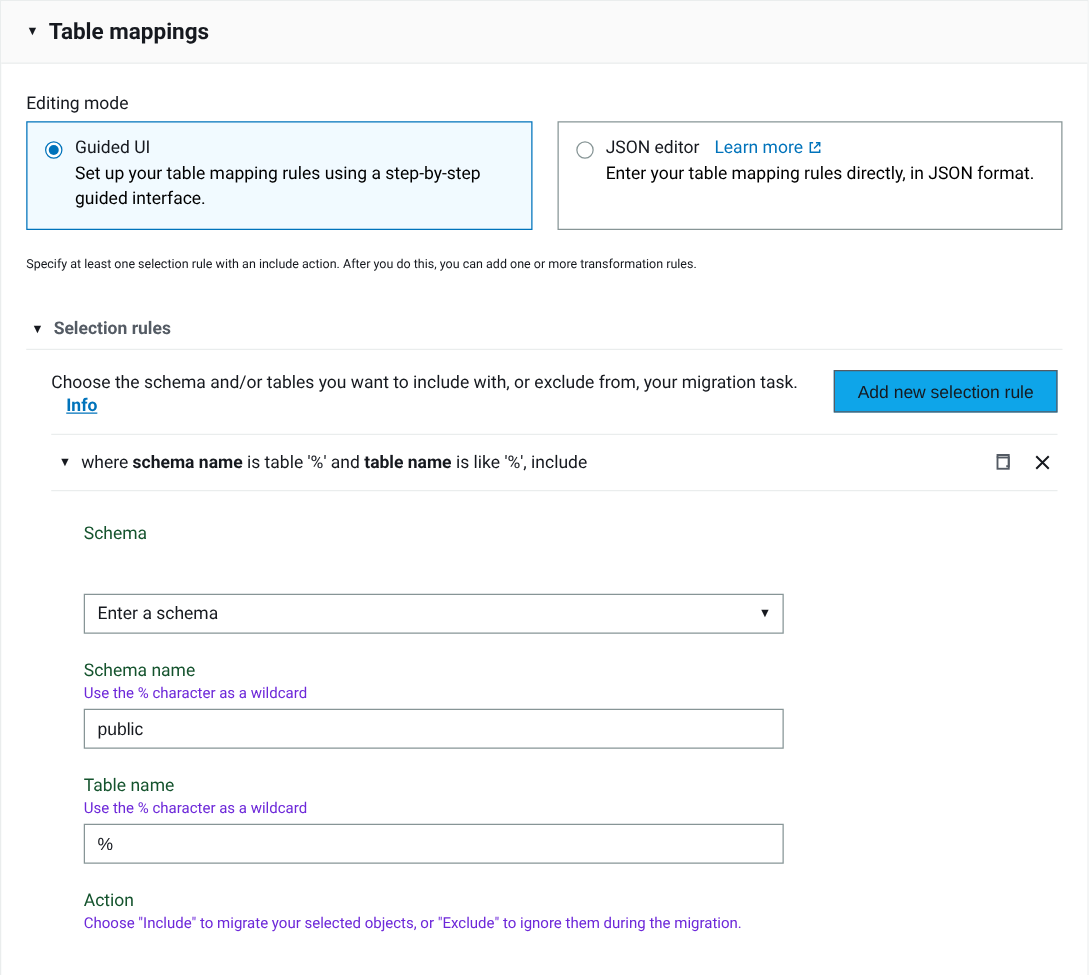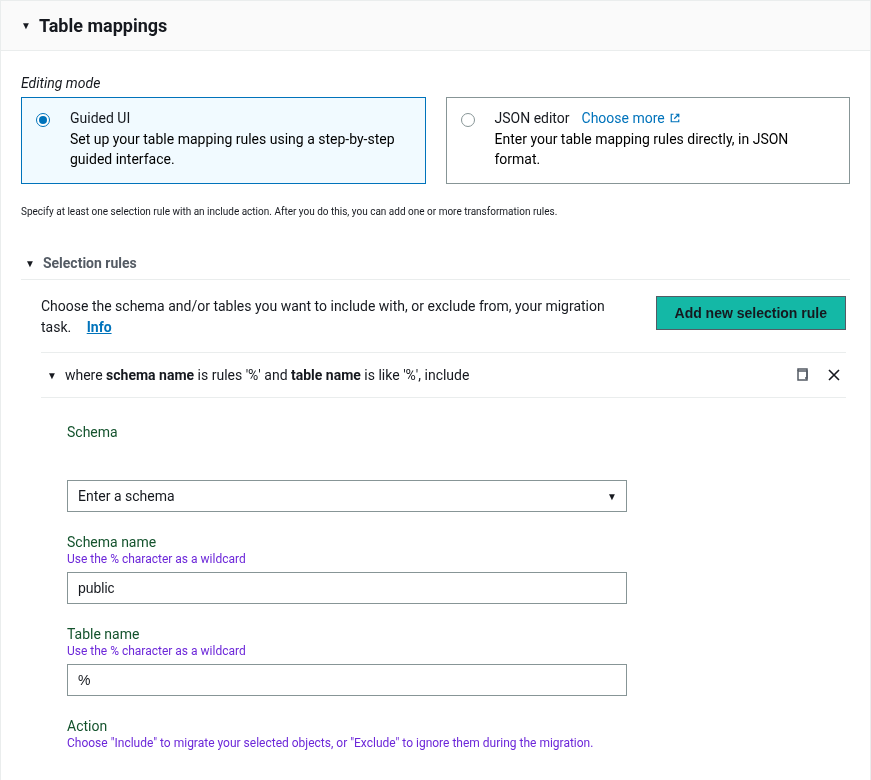--- a/index.html
+++ b/index.html
@@ -32,33 +32,32 @@
     font-weight: 700;
     margin: 0;
   }
   .panel-body {
     padding: 24px 20px 20px 20px;
   }
   .section-label {
     font-size: 14px;
     color: #16191f;
     margin-bottom: 6px;
-    font-style: italic;
   }
   .mode-row {
     display: flex;
     gap: 20px;
     margin-bottom: 22px;
   }
   .mode-card {
     flex: 1;
     border: 1px solid #879596;
     padding: 12px 14px 14px 14px;
     display: flex;
-    gap: 20px;
+    gap: 10px;
     cursor: pointer;
   }
   .mode-card.selected {
     border: 1px solid #0073bb;
     background: #f1faff;
   }
   .radio {
     width: 14px;
     height: 14px;
     border-radius: 50%;
@@ -125,24 +124,24 @@
     justify-content: space-between;
     align-items: flex-start;
     gap: 24px;
     padding-bottom: 14px;
     border-bottom: 1px solid #eaeded;
   }
   .sub-desc { font-size: 14px; color: #16191f; line-height: 1.5; }
   .info-link { color: #0073bb; font-weight: 700; margin-left: 12px; }
   .btn {
     border: 1px solid #545b64;
-    background: #14b8a6;
-    color: #16191f;
-    font-size: 14px;
-    font-weight: 700;
+    background: #0ea5e9;
+    color: #16191f;
+    font-size: 14px;
+    font-weight: 400;
     padding: 8px 18px;
     cursor: pointer;
     white-space: nowrap;
   }
   .rule-row {
     display: flex;
     justify-content: space-between;
     align-items: center;
     padding: 14px 4px 14px 6px;
     border-bottom: 1px solid #eaeded;
@@ -212,21 +211,21 @@
           <div class="mode-desc">Set up your table mapping rules using a step-by-step guided interface.</div>
         </div>
       </div>
 
       <div class="mode-card">
         <span class="radio"></span>
         <div>
           <div class="mode-title-row">
             <span class="mode-title">JSON editor</span>
             <a class="link" href="#">
-              <span>Choose more</span>
+              <span>Learn more</span>
               <svg class="ext-icon" viewBox="0 0 16 16" fill="none" stroke="#0073bb" stroke-width="1.6">
                 <path d="M6 3H3v10h10v-3"></path>
                   <path d="M9 3h4v4"></path>
                   <path d="M13 3L7 9"></path>
               </svg>
             </a>
           </div>
           <div class="mode-desc">Enter your table mapping rules directly, in JSON format.</div>
         </div>
       </div>
@@ -246,21 +245,21 @@
           <span class="sub-desc">Choose the schema and/or tables you want to include with, or exclude from, your migration task.</span>
           <a class="info-link" href="#">Info</a>
         </div>
         <button class="btn">Add new selection rule</button>
       </div>
 
       <div class="rule-row">
         <div class="rule-title">
           <span class="caret">▼</span>
           <span>
-            <span>where </span><b>schema name</b><span> is rules '%' and </span><b>table name</b><span> is like '%', include</span>
+            <span>where </span><b>schema name</b><span> is table '%' and </span><b>table name</b><span> is like '%', include</span>
           </span>
         </div>
         <div class="rule-actions">
           <svg class="icon-btn" viewBox="0 0 16 16" fill="none" stroke="#545b64" stroke-width="1.5">
             <rect x="4" y="4" width="9" height="9"></rect>
               <path d="M4 4V2h9v9h-2"></path>
           </svg>
           <svg class="icon-btn" viewBox="0 0 16 16" stroke="#16191f" stroke-width="1.6">
             <path d="M3 3l10 10M13 3L3 13"></path>
           </svg>

